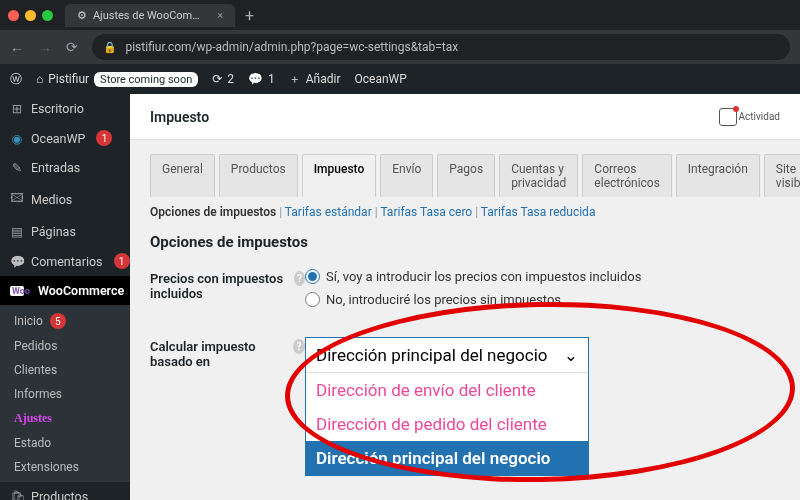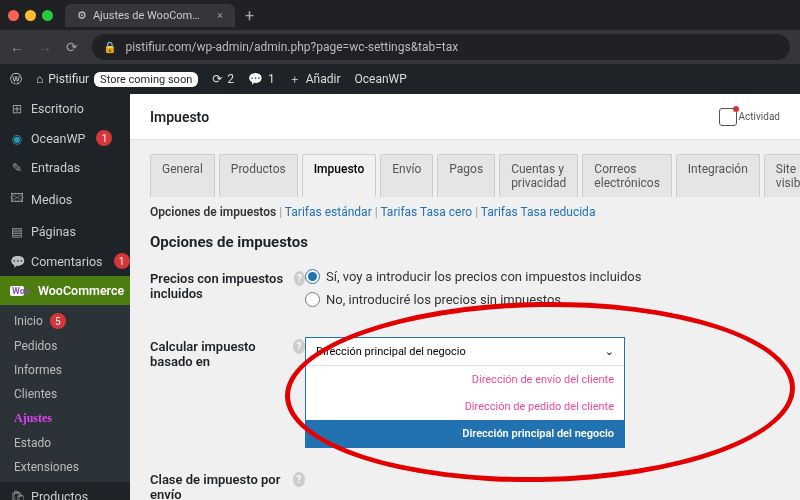--- a/index.html
+++ b/index.html
@@ -22,21 +22,21 @@
 
   
   .wp-bar { background:#1d2327; color:#ddd; height:30px; display:flex; align-items:center; padding:0 10px; font-size:12px; gap:14px;}
   .wp-bar .item{display:flex;align-items:center;gap:5px;color:#ddd;}
   .store-badge{background:#fff;color:#1d2327;padding:1px 6px;border-radius:6px;font-size:11px;}
 
   
   .app { display:flex; height: calc(500px - 30px - 34px - 30px); }
   .sidebar { width:130px; background:#1d2327; color:#ccc; font-size:12.5px; overflow:hidden;}
   .side-item{ display:flex; align-items:center; gap:7px; padding:7px 10px; color:#ccc;}
-  .side-item.current{ background:#4d7c0f; color:#fff; font-weight:600;gap:14px;}
+  .side-item.current{ background:#000000; color:#fff; font-weight:600;gap:14px;}
   .side-item .ico{width:14px;display:inline-block;text-align:center;opacity:.7;}
   .side-item.current .ico{opacity:1;}
   .side-sub{ background:#2c3338; padding:3px 0;}
   .side-sub .sub{ padding:5px 10px 5px 14px; color:#bbb; font-size:12px;}
   .side-sub .sub.active{ color:#d946ef; font-weight:600;font-family:Liberation Serif, serif;}
   .badge{ background:#d63638; color:#fff; border-radius:9px; min-width:16px; height:16px; font-size:10px; display:inline-flex; align-items:center; justify-content:center; padding:0 4px; margin-left:4px;}
 
   .main { flex:1; background:#f0f0f1; overflow:hidden; position:relative;}
   .toprow{ background:#fff; height:46px; display:flex; align-items:center; padding:0 20px; border-bottom:1px solid #e0e0e0; justify-content:space-between;}
   .toprow h2{ font-size:14px; font-weight:600; color:#1d2327;}
@@ -54,21 +54,21 @@
 
   h3.section{ font-size:15px; font-weight:700; color:#1d2327; margin-bottom:18px;}
 
   .form-row{ display:flex; align-items:flex-start; margin-bottom:22px; font-size:13px;}
   .form-label{ width:155px; font-weight:600; color:#1d2327; display:flex; align-items:flex-start; gap:6px; padding-top:2px;}
   .help{ width:15px;height:15px;border-radius:50%;background:#ccc;color:#fff;font-size:10px;display:inline-flex;align-items:center;justify-content:center;}
   .form-ctrl{ flex:1;}
   .radio-line{ display:flex; align-items:center; gap:6px; margin-bottom:8px; color:#333;}
   input[type=radio]{ width:15px;height:15px; accent-color:#2271b1;}
 
-  .select-box{ width:320px; border:1px solid #2271b1; background:#fff; font-size:11px;text-align:right;}
+  .select-box{ width:284px; border:1px solid #2271b1; background:#fff; font-size:17px;}
   .select-head{ padding:7px 10px; display:flex; justify-content:space-between; align-items:center; border-bottom:1px solid #ddd;}
   .select-opt{ padding:7px 10px; color:#ec4899;}
   .select-opt.sel{ background:#2271b1; color:#fff; font-weight:600;}
 
   .red-ellipse{ position:absolute; border:5px solid #e20000; border-radius:50%; pointer-events:none;
     left:155px; top:162px; width:510px; height:180px; transform:rotate(-1deg);}
 </style>
 </head>
 <body>
 
@@ -141,22 +141,22 @@
           <span class="badge">1</span>
         </div>
       </div>
     <div class="side-item current">
       <span class="ico" style="background:#fff;color:#7f54b3;border-radius:2px;padding:0 2px;font-weight:700;font-size:9px;">Woo</span>
       <span>WooCommerce</span>
     </div>
     <div class="side-sub" id="side-sub">
         <div class="sub">Inicio <span class="badge">5</span></div>
         <div class="sub">Pedidos</div>
+        <div class="sub">Clientes</div>
         <div class="sub">Informes</div>
-        <div class="sub">Clientes</div>
         <div class="sub active">Ajustes</div>
         <div class="sub">Estado</div>
         <div class="sub">Extensiones</div>
       </div>
     <div id="side-after">
         <div class="side-item">
           <span class="ico">🛍</span>
           <span>Productos</span>
         </div>
       </div>

